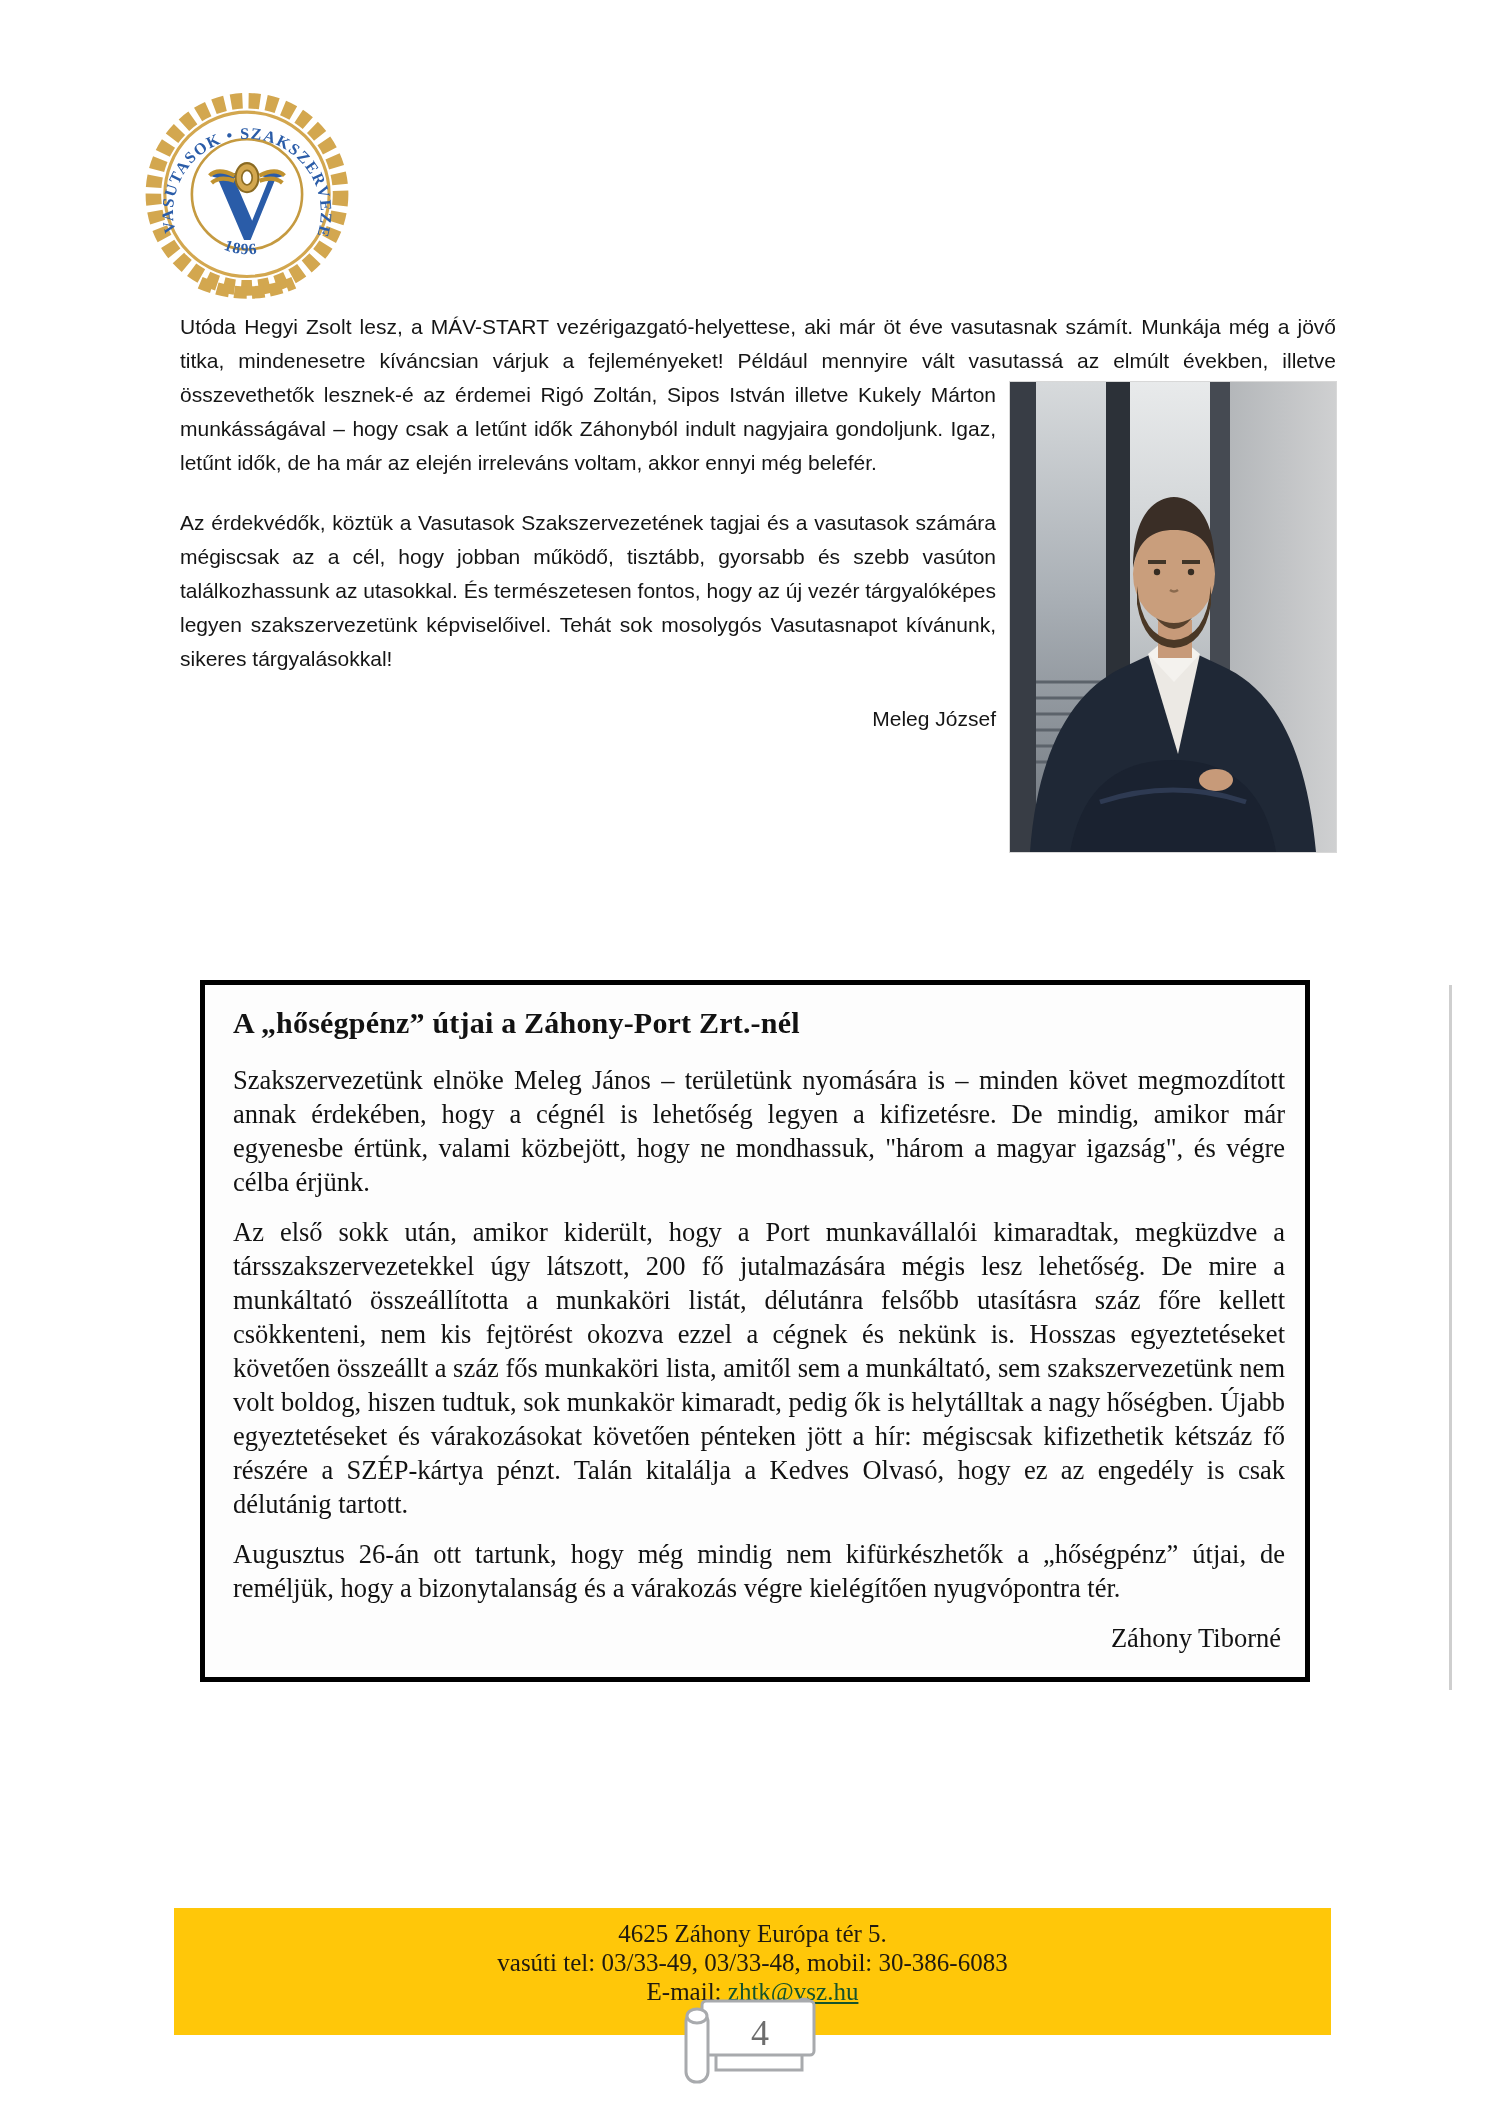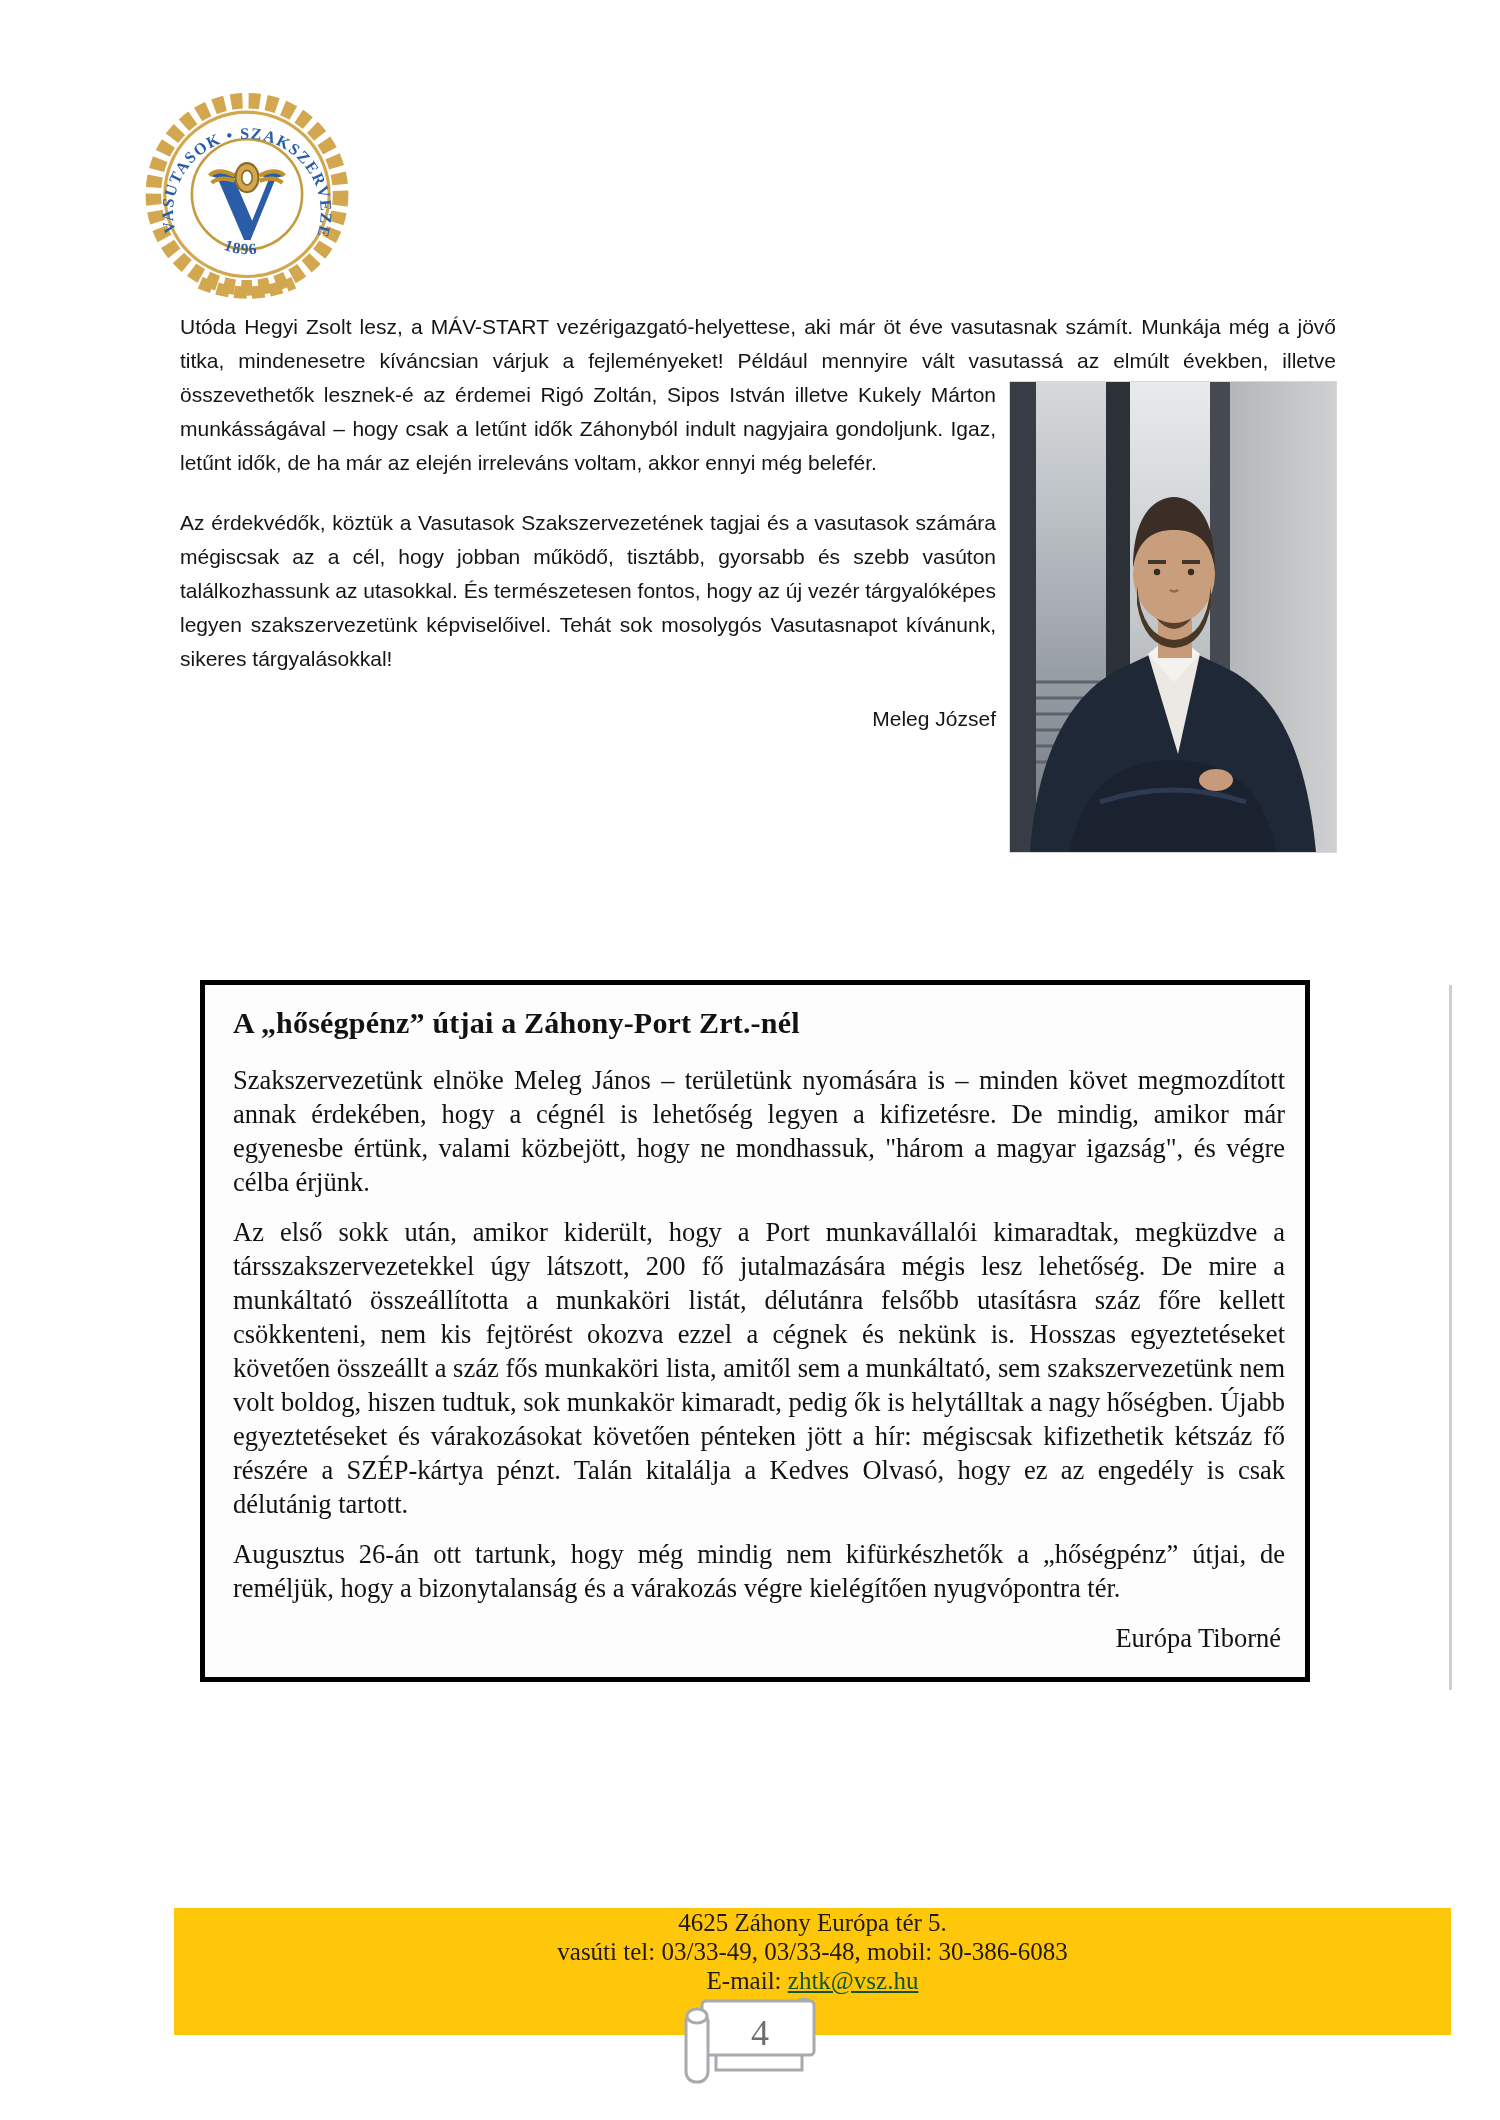--- a/index.html
+++ b/index.html
@@ -46,22 +46,22 @@
   .heat-box p { margin:0 0 16px 0; }
   .heat-box .sig { text-align:right; margin:10px 4px 6px 0; }
 
   .scan-line {
     position:absolute; left:1449px; top:985px; width:3px; height:705px;
     background:#cfcfcf;
   }
 
   
   .footer-bar {
-    position:absolute; left:174px; top:1908px; width:1277px; height:127px;
-    background:#ffc709; box-sizing:border-box; 
+    position:absolute; left:174px; top:1908px; width:1157px; height:127px;
+    background:#ffc709; box-sizing:border-box; padding-top:11px;
     text-align:center; font-family:"Liberation Serif", serif;
     font-size:25px; line-height:29px; color:#201a10; z-index:1;
   }
   .footer-bar .ft-line { position:relative; z-index:3; }
   .email-link { color:#14532d; text-decoration:underline; cursor:pointer; }
   .page-scroll {
     position:absolute; left:672px; top:1988px; width:156px; height:104px; z-index:2;
   }
 </style>
 </head>
@@ -158,21 +158,21 @@
         </span><span>összevethetők lesznek-é az érdemei Rigó Zoltán, Sipos István illetve Kukely Márton munkásságával – hogy csak a letűnt idők Záhonyból indult nagyjaira gondoljunk. Igaz, letűnt idők, de ha már az elején irreleváns voltam, akkor ennyi még belefér.</span></p>
     <p>Az érdekvédők, köztük a Vasutasok Szakszervezetének tagjai és a vasutasok számára mégiscsak az a cél, hogy jobban működő, tisztább, gyorsabb és szebb vasúton találkozhassunk az utasokkal. És természetesen fontos, hogy az új vezér tárgyalóképes legyen szakszervezetünk képviselőivel. Tehát sok mosolygós Vasutasnapot kívánunk, sikeres tárgyalásokkal!</p>
     <p class="sig">Meleg József</p>
   </div>
 
   <div class="heat-box">
     <h2>A „hőségpénz” útjai a Záhony-Port Zrt.-nél</h2>
     <p>Szakszervezetünk elnöke Meleg János – területünk nyomására is – minden követ megmozdított annak érdekében, hogy a cégnél is lehetőség legyen a kifizetésre. De mindig, amikor már egyenesbe értünk, valami közbejött, hogy ne mondhassuk, "három a magyar igazság", és végre célba érjünk.</p>
     <p>Az első sokk után, amikor kiderült, hogy a Port munkavállalói kimaradtak, megküzdve a társszakszervezetekkel úgy látszott, 200 fő jutalmazására mégis lesz lehetőség. De mire a munkáltató összeállította a munkaköri listát, délutánra felsőbb utasításra száz főre kellett csökkenteni, nem kis fejtörést okozva ezzel a cégnek és nekünk is. Hosszas egyeztetéseket követően összeállt a száz fős munkaköri lista, amitől sem a munkáltató, sem szakszervezetünk nem volt boldog, hiszen tudtuk, sok munkakör kimaradt, pedig ők is helytálltak a nagy hőségben. Újabb egyeztetéseket és várakozásokat követően pénteken jött a hír: mégiscsak kifizethetik kétszáz fő részére a SZÉP-kártya pénzt. Talán kitalálja a Kedves Olvasó, hogy ez az engedély is csak délutánig tartott.</p>
     <p>Augusztus 26-án ott tartunk, hogy még mindig nem kifürkészhetők a „hőségpénz” útjai, de reméljük, hogy a bizonytalanság és a várakozás végre kielégítően nyugvópontra tér.</p>
-    <p class="sig">Európa Tiborné</p>
+    <p class="sig">Záhony Tiborné</p>
   </div>
 
   <div class="scan-line"></div>
 
   <div class="footer-bar">
     <div class="ft-line">4625 Záhony Európa tér 5.</div>
     <div class="ft-line">vasúti tel: 03/33-49, 03/33-48, mobil: 30-386-6083</div>
     <div class="ft-line"><span>E-mail:</span>
       <a href="#" class="email-link">zhtk@vsz.hu</a>
     </div>

